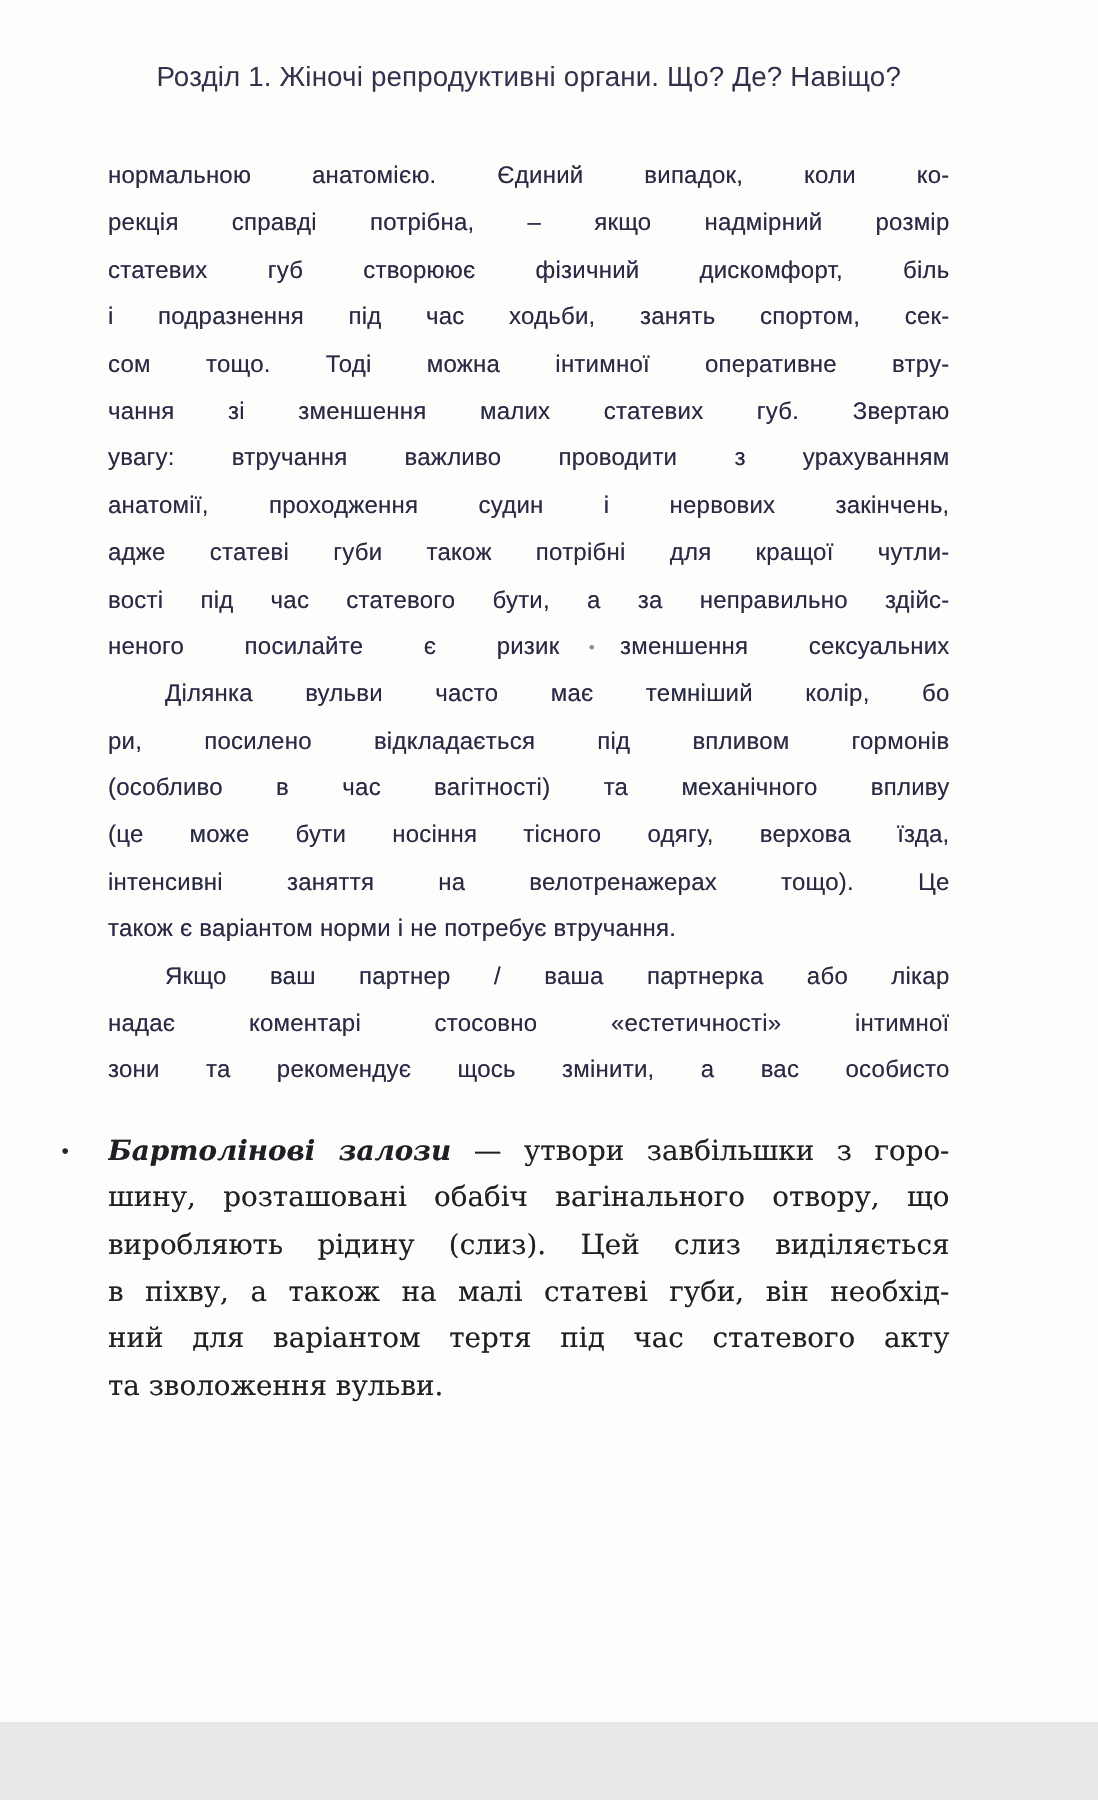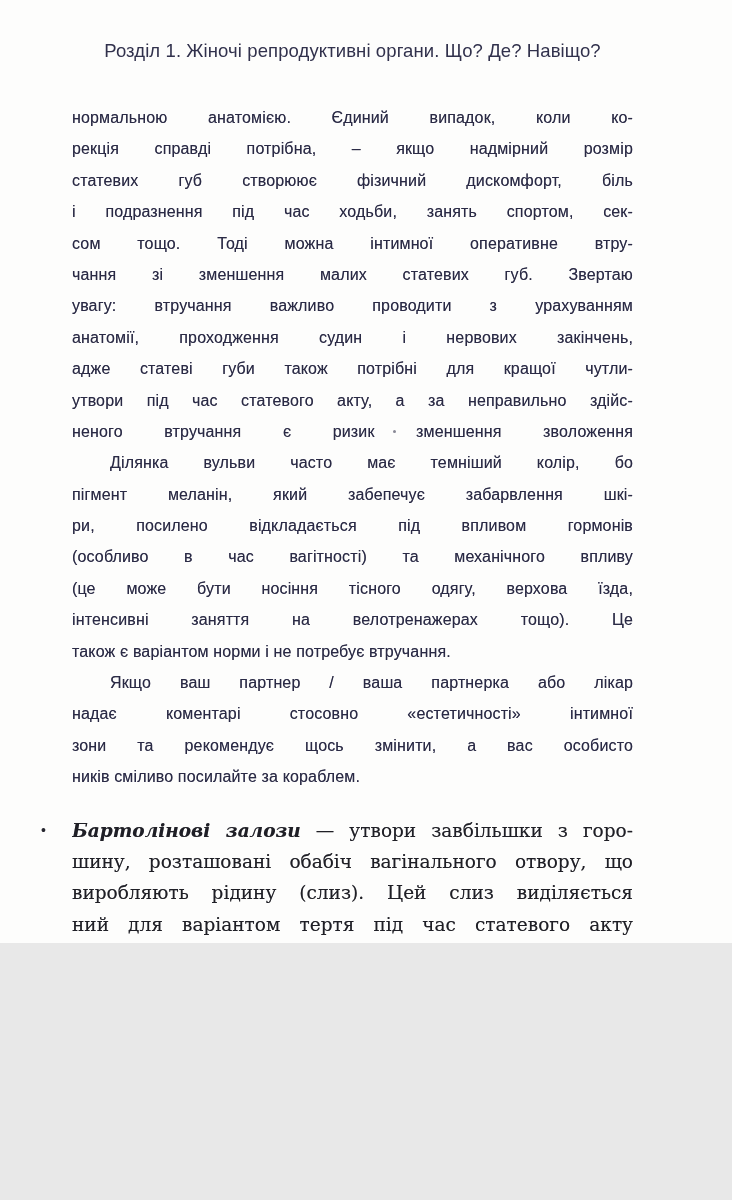--- a/index.html
+++ b/index.html
@@ -3,21 +3,21 @@
 <meta charset="utf-8">
 <style>
   html, body {
     margin: 0;
     padding: 0;
     background: #e8e8e8;
   }
   .page {
     position: relative;
     width: 732px;
-    height: 943px;
+    height: 1148px;
     margin: 0 auto;
     background: #fdfdfc;
     overflow: hidden;
     font-family: "Liberation Sans", sans-serif;
   }
   .chapter-header {
     position: absolute;
     left: 72px;
     top: 40px;
     width: 561px;
@@ -102,46 +102,45 @@
     <div>
       <div class="ln full">нормальною анатомією. Єдиний випадок, коли ко-</div>
       <div class="ln full">рекція справді потрібна, – якщо надмірний розмір</div>
       <div class="ln full">статевих губ створюює фізичний дискомфорт, біль</div>
       <div class="ln full">і подразнення під час ходьби, занять спортом, сек-</div>
       <div class="ln full">сом тощо. Тоді можна інтимної оперативне втру-</div>
       <div class="ln full">чання зі зменшення малих статевих губ. Звертаю</div>
       <div class="ln full">увагу: втручання важливо проводити з урахуванням</div>
       <div class="ln full">анатомії, проходження судин і нервових закінчень,</div>
       <div class="ln full">адже статеві губи також потрібні для кращої чутли-</div>
-      <div class="ln full">утвори під час статевого акту, а за неправильно здійс-</div>
-      <div class="ln full">неного втручання є ризик зменшення зволоження</div>
+      <div class="ln full">вості під час статевого бути, а за неправильно здійс-</div>
+      <div class="ln full">неного посилайте є ризик зменшення сексуальних</div>
     </div>
 
     <div>
       <div class="ln full ind">Ділянка вульви часто має темніший колір, бо</div>
-      <div class="ln full">пігмент меланін, який забепечує забарвлення шкі-</div>
       <div class="ln full">ри, посилено відкладається під впливом гормонів</div>
       <div class="ln full">(особливо в час вагітності) та механічного впливу</div>
       <div class="ln full">(це може бути носіння тісного одягу, верхова їзда,</div>
       <div class="ln full">інтенсивні заняття на велотренажерах тощо). Це</div>
       <div class="ln">також є варіантом норми і не потребує втручання.</div>
     </div>
 
     <div>
       <div class="ln full ind">Якщо ваш партнер / ваша партнерка або лікар</div>
       <div class="ln full">надає коментарі стосовно «естетичності» інтимної</div>
       <div class="ln full">зони та рекомендує щось змінити, а вас особисто</div>
-      <div class="ln">ників сміливо посилайте за кораблем.</div>
     </div>
 
     <div class="bullet-para">
       <span class="bullet-marker">•</span>
       <div class="ln serif full"><span class="term-lead">Бартолінові залози</span><span> — утвори завбільшки з горо-</span></div>
       <div class="ln serif full">шину, розташовані обабіч вагінального отвору, що</div>
       <div class="ln serif full">виробляють рідину (слиз). Цей слиз виділяється</div>
+      <div class="ln serif full">в піхву, а також на малі статеві губи, він необхід-</div>
       <div class="ln serif full">ний для варіантом тертя під час статевого акту</div>
       <div class="ln serif">та зволоження вульви.</div>
     </div>
 
   </div>
 
   <div class="artifact-dot"></div>
 
   <div class="page-number">13</div>
 

